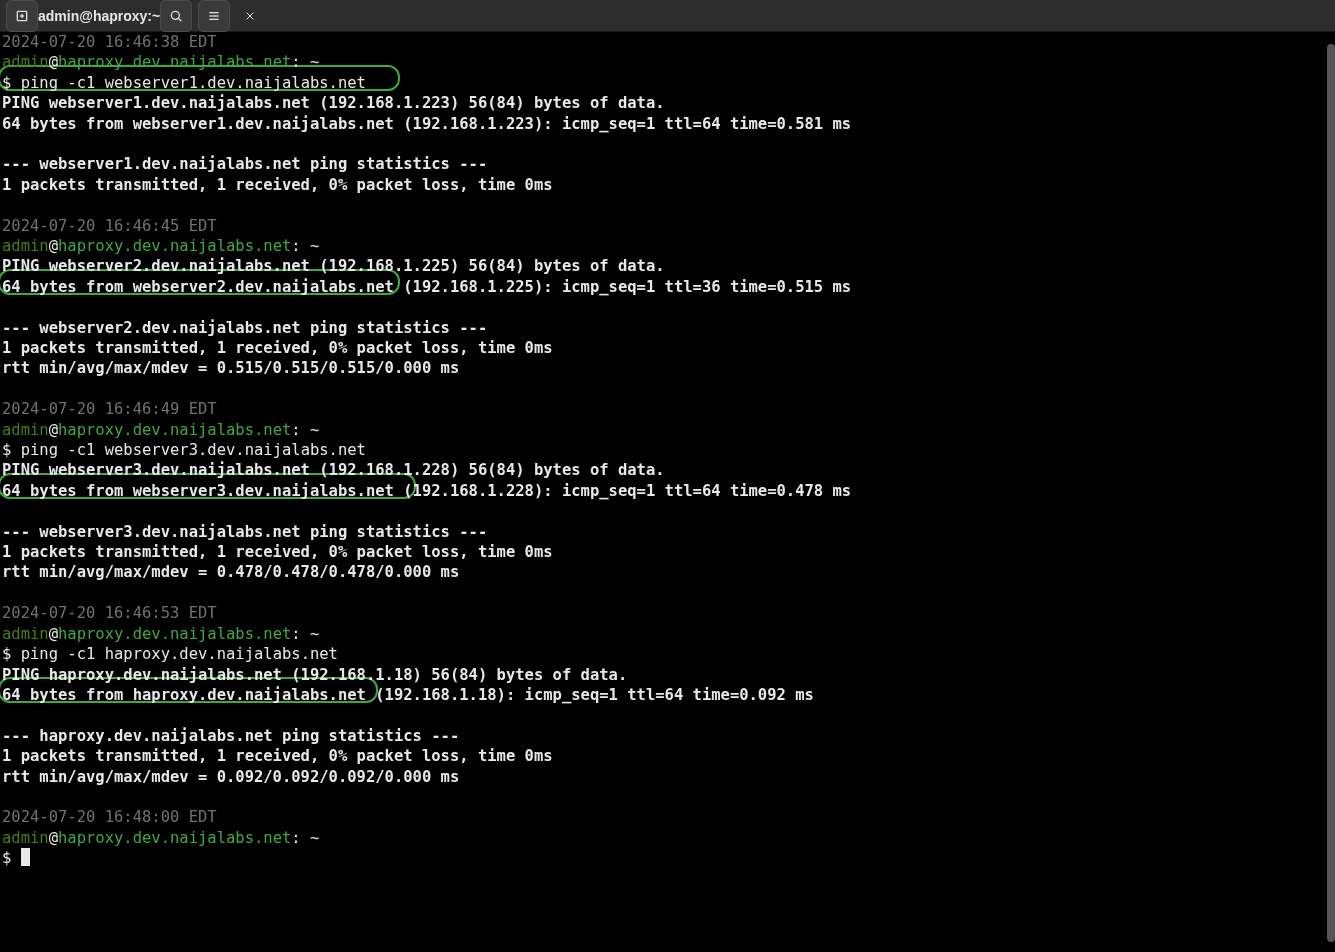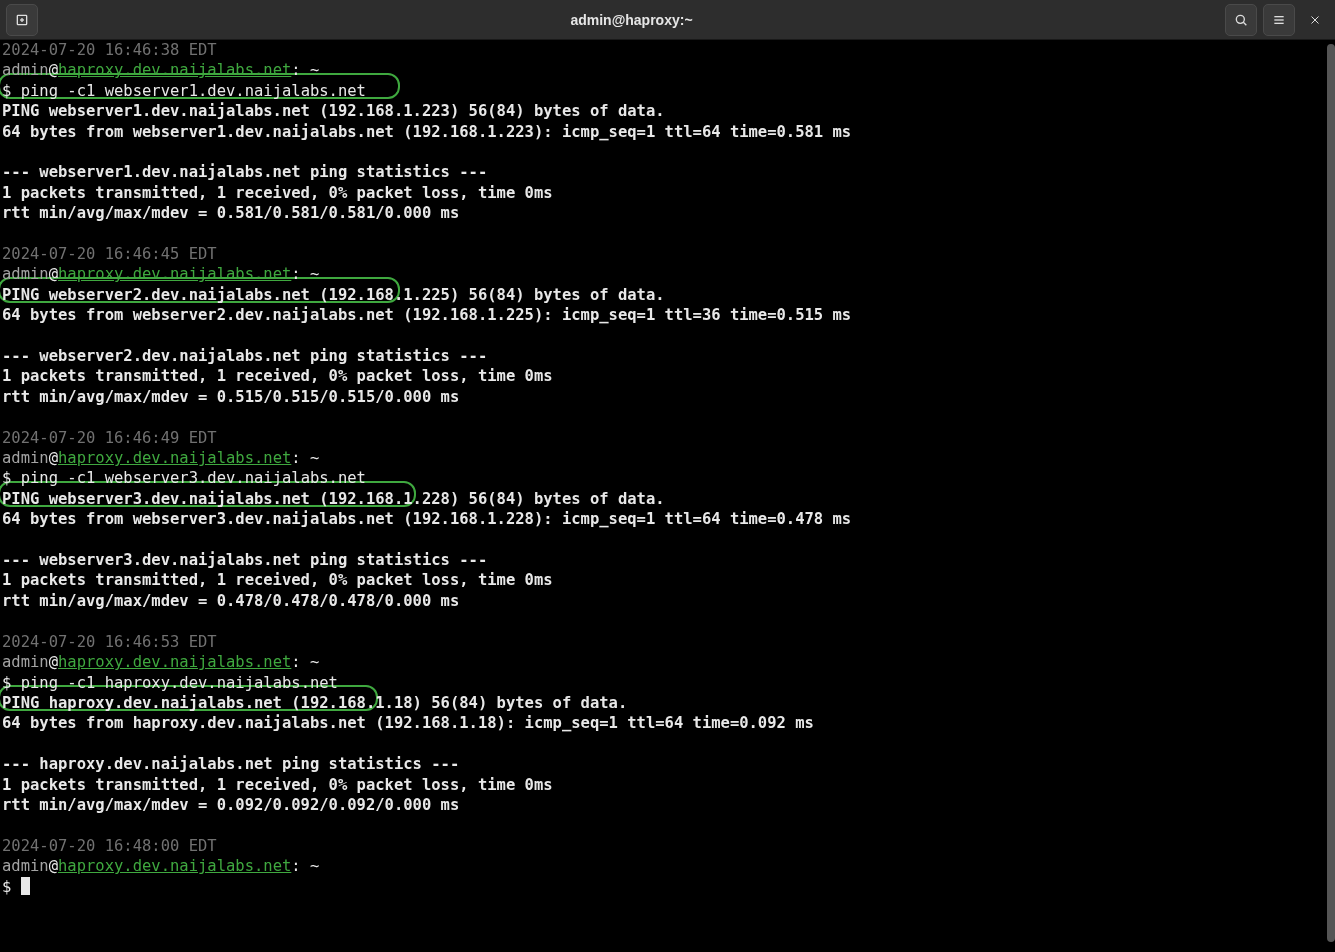--- a/index.html
+++ b/index.html
@@ -6,25 +6,24 @@
   body {
     width: 1335px;
     height: 952px;
     background: #000;
     font-family: "DejaVu Sans Mono", "Liberation Mono", monospace;
     font-size: 15.5px;
     overflow: hidden;
     position: relative;
   }
   .titlebar {
-    height: 40px;
+    height: 32px;
     background: #2d2d2d;
     display: flex;
     align-items: center;
-    justify-content: space-between;
     padding: 0 6px;
     border-bottom: 1px solid #1a1a1a;
   }
   .titlebar-left, .titlebar-right { display: flex; align-items: center; gap: 6px; }
   .titlebar-center {
     color: #e6e6e6;
     font-family: sans-serif;
     font-size: 14px;
     font-weight: 600;
   }
@@ -45,23 +44,23 @@
   .tb-btn.close svg { width: 12px; height: 12px; }
   .terminal {
     padding: 0px 2px 2px 2px;
     color: #e8e8e8;
     line-height: 20.4px;
     position: relative;
     height: 908px;
     overflow: hidden;
   }
   .ts { color: #717171; }
-  .user { color: #a3a3a3; margin-top: 46px; }
+  .user { color: #4d7c0f; margin-top: 46px; }
   .at { color: #e8e8e8; }
-  .host { color: #3fa83f; text-decoration: underline; text-decoration-color: #3fa83f; }
+  .host { color: #3fa83f; text-decoration-color: #3fa83f; }
   .path { color: #e8e8e8; }
   .out { color: #e8e8e8; font-weight: bold; }
   .prompt-sym { color: #e8e8e8; }
   .cmd { color: #e8e8e8; }
   .line { white-space: pre; position: relative; z-index: 2; }
   .blank { height: 20.4px; }
   .hl {
     position: absolute;
     border: 2px solid #3fa83f;
     border-radius: 12px;
@@ -126,21 +125,20 @@
 <div class="terminal" id="term">
     <div class="line"><span class="ts">2024-07-20 16:46:38 EDT</span></div>
     <div class="line"><span class="user">admin</span><span class="at">@</span><span class="host">haproxy.dev.naijalabs.net</span><span class="path">: ~</span></div>
     <div class="line"><span class="prompt-sym">$ </span><span class="cmd">ping -c1 webserver1.dev.naijalabs.net</span></div>
     <div class="hl" style="left: -2px; top: 32.8px; width: 402px; height: 26px;"></div>
     <div class="line"><span class="out">PING webserver1.dev.naijalabs.net (192.168.1.223) 56(84) bytes of data.</span></div>
     <div class="line"><span class="out">64 bytes from webserver1.dev.naijalabs.net (192.168.1.223): icmp_seq=1 ttl=64 time=0.581 ms</span></div>
     <div class="blank"></div>
     <div class="line"><span class="out">--- webserver1.dev.naijalabs.net ping statistics ---</span></div>
     <div class="line"><span class="out">1 packets transmitted, 1 received, 0% packet loss, time 0ms</span></div>
-    <div class="line"><span class="out">rtt min/avg/max/mdev = 0.581/0.581/0.581/0.000 ms</span></div>
     <div class="blank"></div>
     <div class="line"><span class="ts">2024-07-20 16:46:45 EDT</span></div>
     <div class="line"><span class="user">admin</span><span class="at">@</span><span class="host">haproxy.dev.naijalabs.net</span><span class="path">: ~</span></div>
     <div class="hl" style="left: -2px; top: 236.8px; width: 402px; height: 26px;"></div>
     <div class="line"><span class="out">PING webserver2.dev.naijalabs.net (192.168.1.225) 56(84) bytes of data.</span></div>
     <div class="line"><span class="out">64 bytes from webserver2.dev.naijalabs.net (192.168.1.225): icmp_seq=1 ttl=36 time=0.515 ms</span></div>
     <div class="blank"></div>
     <div class="line"><span class="out">--- webserver2.dev.naijalabs.net ping statistics ---</span></div>
     <div class="line"><span class="out">1 packets transmitted, 1 received, 0% packet loss, time 0ms</span></div>
     <div class="line"><span class="out">rtt min/avg/max/mdev = 0.515/0.515/0.515/0.000 ms</span></div>

